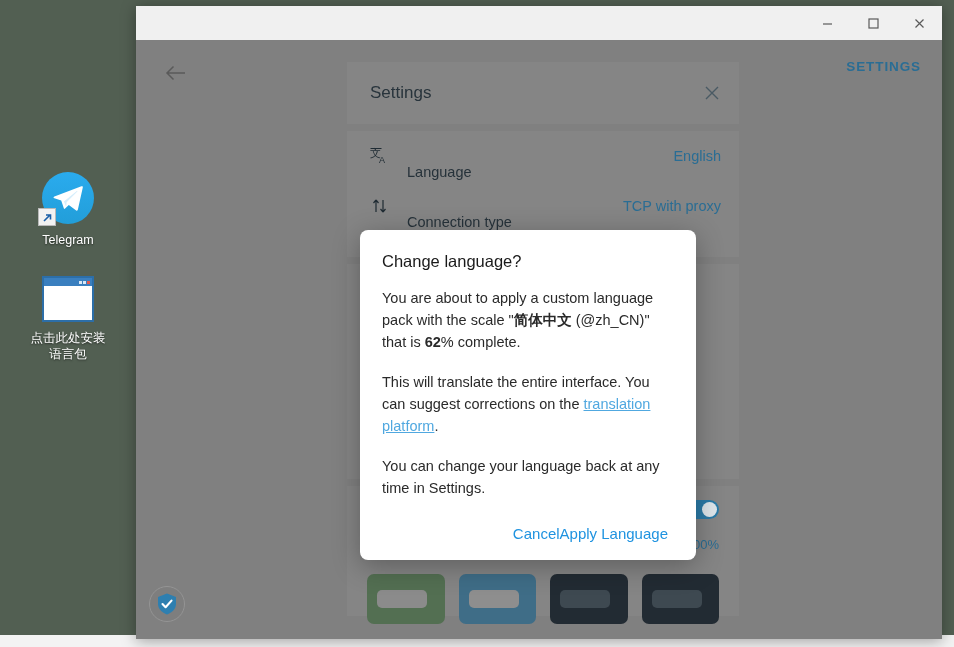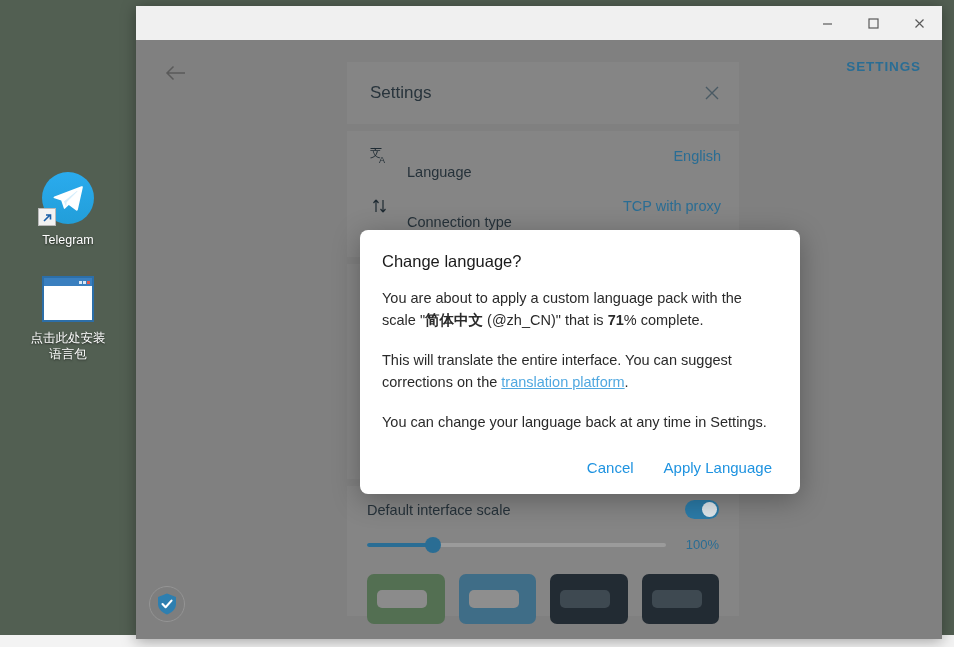--- a/index.html
+++ b/index.html
@@ -191,21 +191,21 @@
   .sw-green .inner { background: #8b8b8b; }
   .sw-blue { background: #3f6d87; }
   .sw-blue .inner { background: #8e8e8e; }
   .sw-dark { background: #222b33; }
   .sw-dark .inner { background: #3e4951; }
 
   
   #dialog {
     position: absolute;
     left: 224px; top: 190px;
-    width: 440px;
+    width: 336px;
     background: #ffffff;
     border-radius: 8px;
     box-shadow: 0 6px 28px rgba(0,0,0,.30);
     padding: 22px 22px 14px 22px;
     color: #222222;
   }
   #dialog-title {
     font-size: 16.5px;
     color: #1a1a1a;
     margin-bottom: 16px;
@@ -214,21 +214,20 @@
     font-size: 14.5px;
     line-height: 22px;
     color: #2a2a2a;
     margin-bottom: 18px;
   }
   .dialog-para:last-of-type { margin-bottom: 10px; }
   .dlg-link { color: #50a8e0; }
   .dlg-b { font-weight: bold; }
   #dialog-actions {
     display: flex; justify-content: flex-end; align-items: center;
-    gap: 30px;
     padding: 8px 6px 4px 0;
   }
   .dlg-btn {
     font-size: 15px;
     color: #1f93e0;
     background: none; border: none;
     font-family: "Liberation Sans", sans-serif;
     cursor: pointer;
   }
 </style>
@@ -379,21 +378,21 @@
           <span class="theme-swatch sw-dark">
               <span class="inner"></span>
             </span>
         </div>
       </div>
     </div>
 
     <div id="dialog">
       <div id="dialog-title">Change language?</div>
 
-      <div class="dialog-para"><span>You are about to apply a custom language pack with the scale "</span><span class="dlg-b">简体中文</span><span> (@zh_CN)" that is </span><span class="dlg-b">71</span><span>% complete.</span></div>
+      <div class="dialog-para"><span>You are about to apply a custom language pack with the scale "</span><span class="dlg-b">简体中文</span><span> (@zh_CN)" that is </span><span class="dlg-b">62</span><span>% complete.</span></div>
 
       <div class="dialog-para"><span>This will translate the entire interface. You can suggest corrections on the </span><a class="dlg-link" href="#">translation platform</a><span>.</span></div>
 
       <div class="dialog-para">You can change your language back at any time in Settings.</div>
 
       <div id="dialog-actions">
         <button class="dlg-btn">Cancel</button>
         <button class="dlg-btn">Apply Language</button>
       </div>
     </div>

